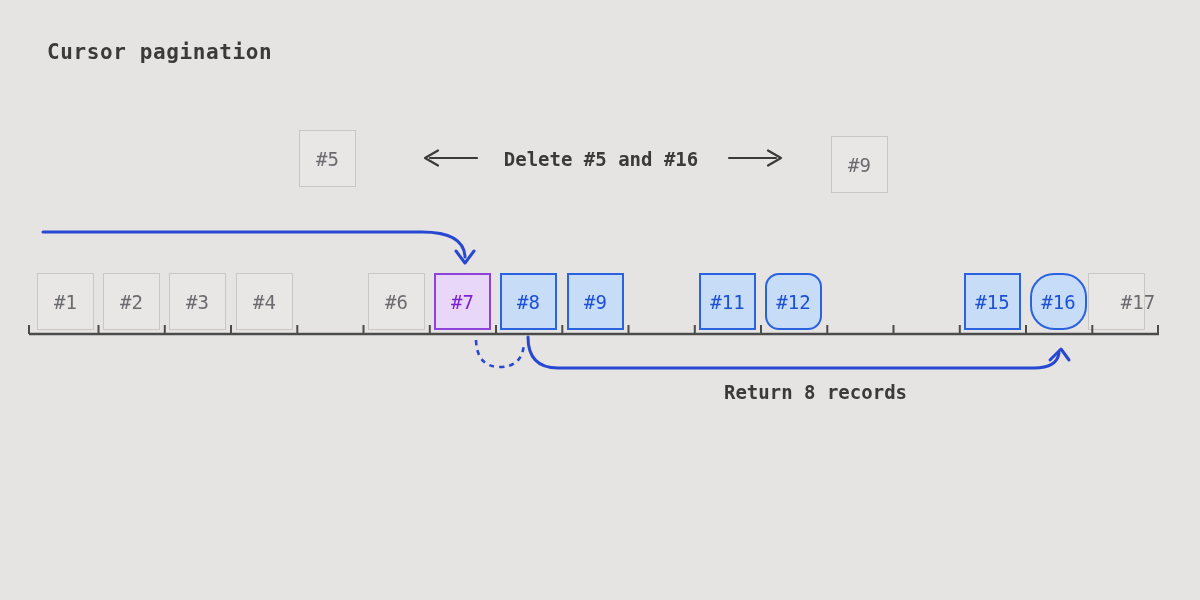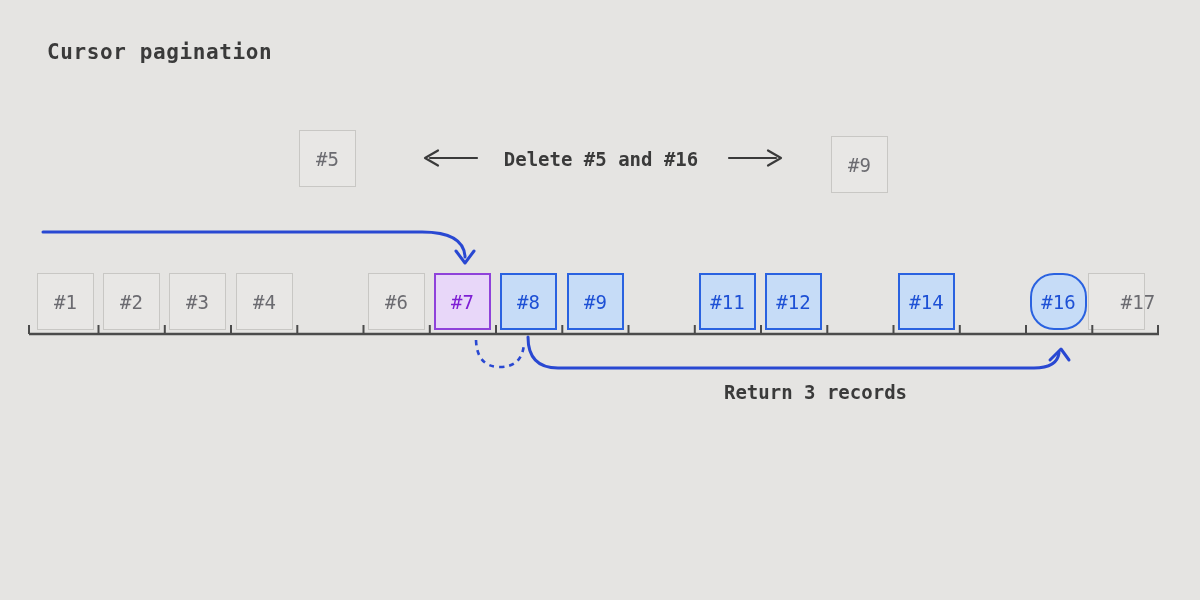--- a/index.html
+++ b/index.html
@@ -77,26 +77,26 @@
 
   <div class="box gray" style="left:37px;">#1</div>
   <div class="box gray" style="left:103px;">#2</div>
   <div class="box gray" style="left:169px;">#3</div>
   <div class="box gray" style="left:236px;">#4</div>
   <div class="box gray" style="left:368px;">#6</div>
   <div class="box cursor" style="left:434px;">#7</div>
   <div class="box returned" style="left:500px;">#8</div>
   <div class="box returned" style="left:567px;">#9</div>
   <div class="box returned" style="left:699px;">#11</div>
-  <div class="box returned" style="left:765px;">#12</div>
-  <div class="box returned" style="left:898px;">#14</div>
+  <div class="box returned" style="left:765px;border-radius:14px;">#12</div>
+  <div class="box returned" style="left:964px;">#15</div>
   <div class="box returned" style="left:1030px;border-radius:24px;">#16</div>
   <div class="box gray" style="left:1088px;padding-left:43px;">#17</div>
 
-  <div class="return-label">Return 3 records</div>
+  <div class="return-label">Return 8 records</div>
 
   <svg class="overlay" viewBox="0 0 1200 600">
 
     <g stroke="#3a3a3a" stroke-width="2.2" fill="none" stroke-linecap="round" stroke-linejoin="round">
       <path d="M477 158 H430"></path>
       <polyline points="438,150.5 425,158 438,165.5"></polyline>
       <path d="M729 158 H776"></path>
       <polyline points="768,150.5 781,158 768,165.5"></polyline>
     </g>
 

